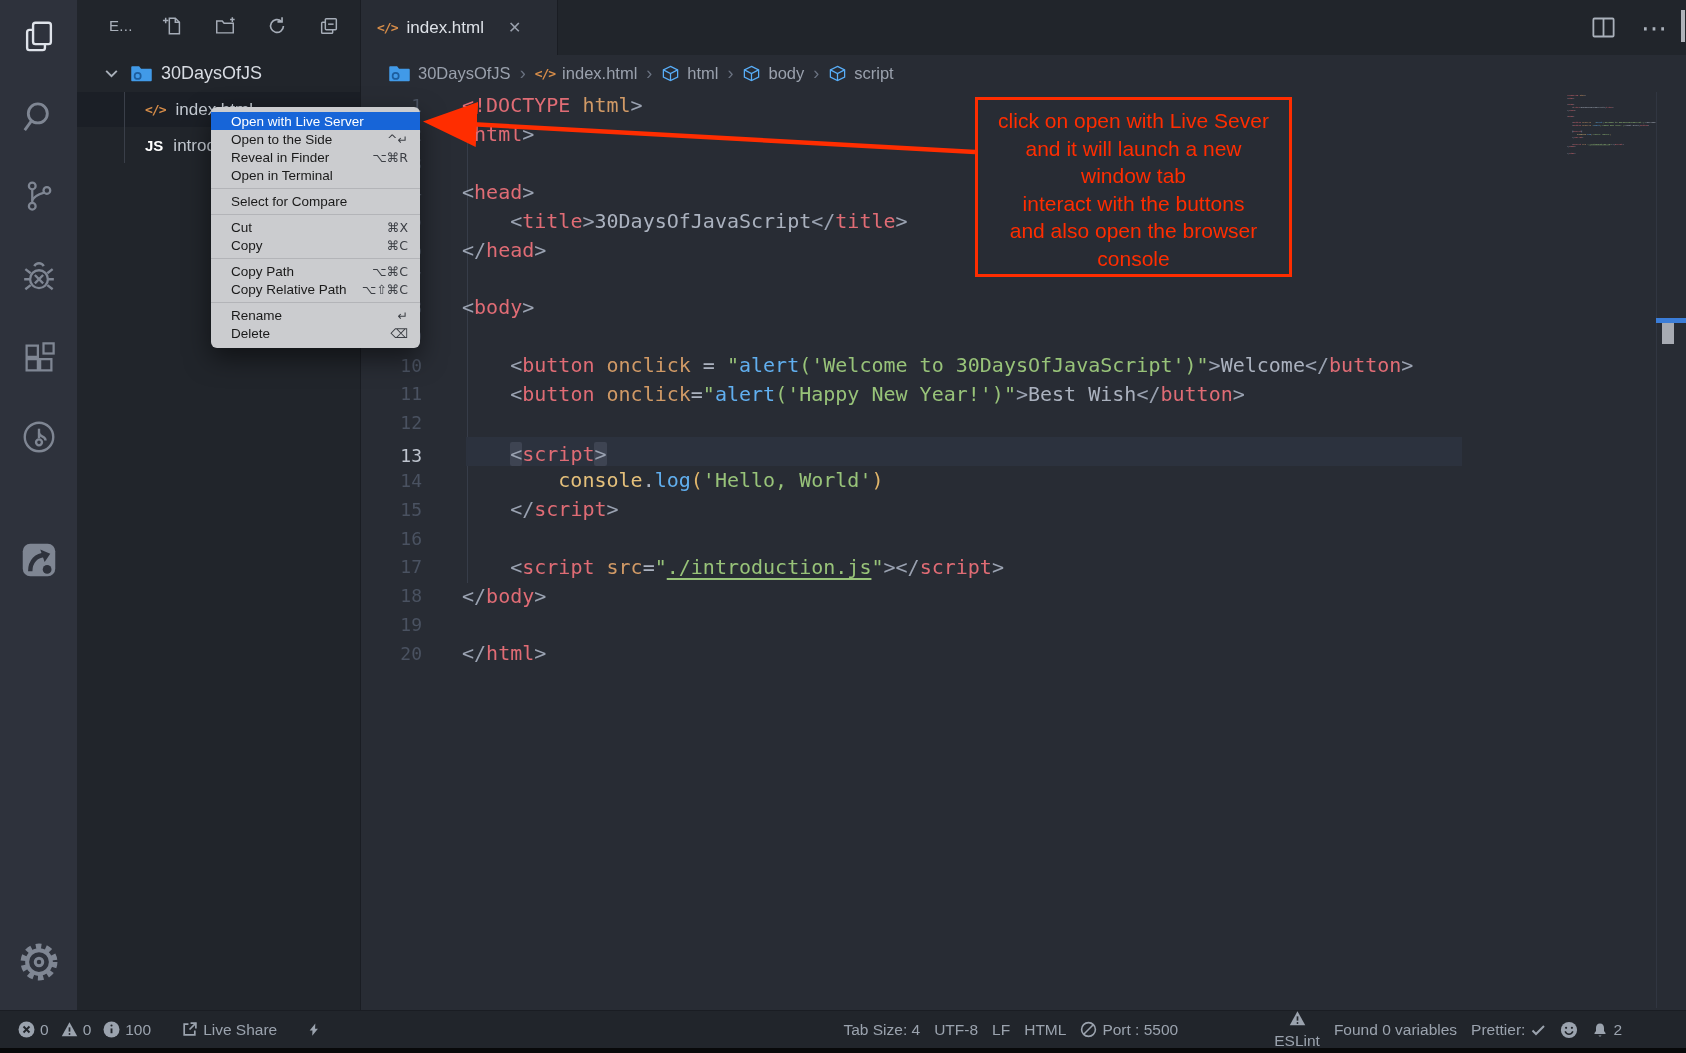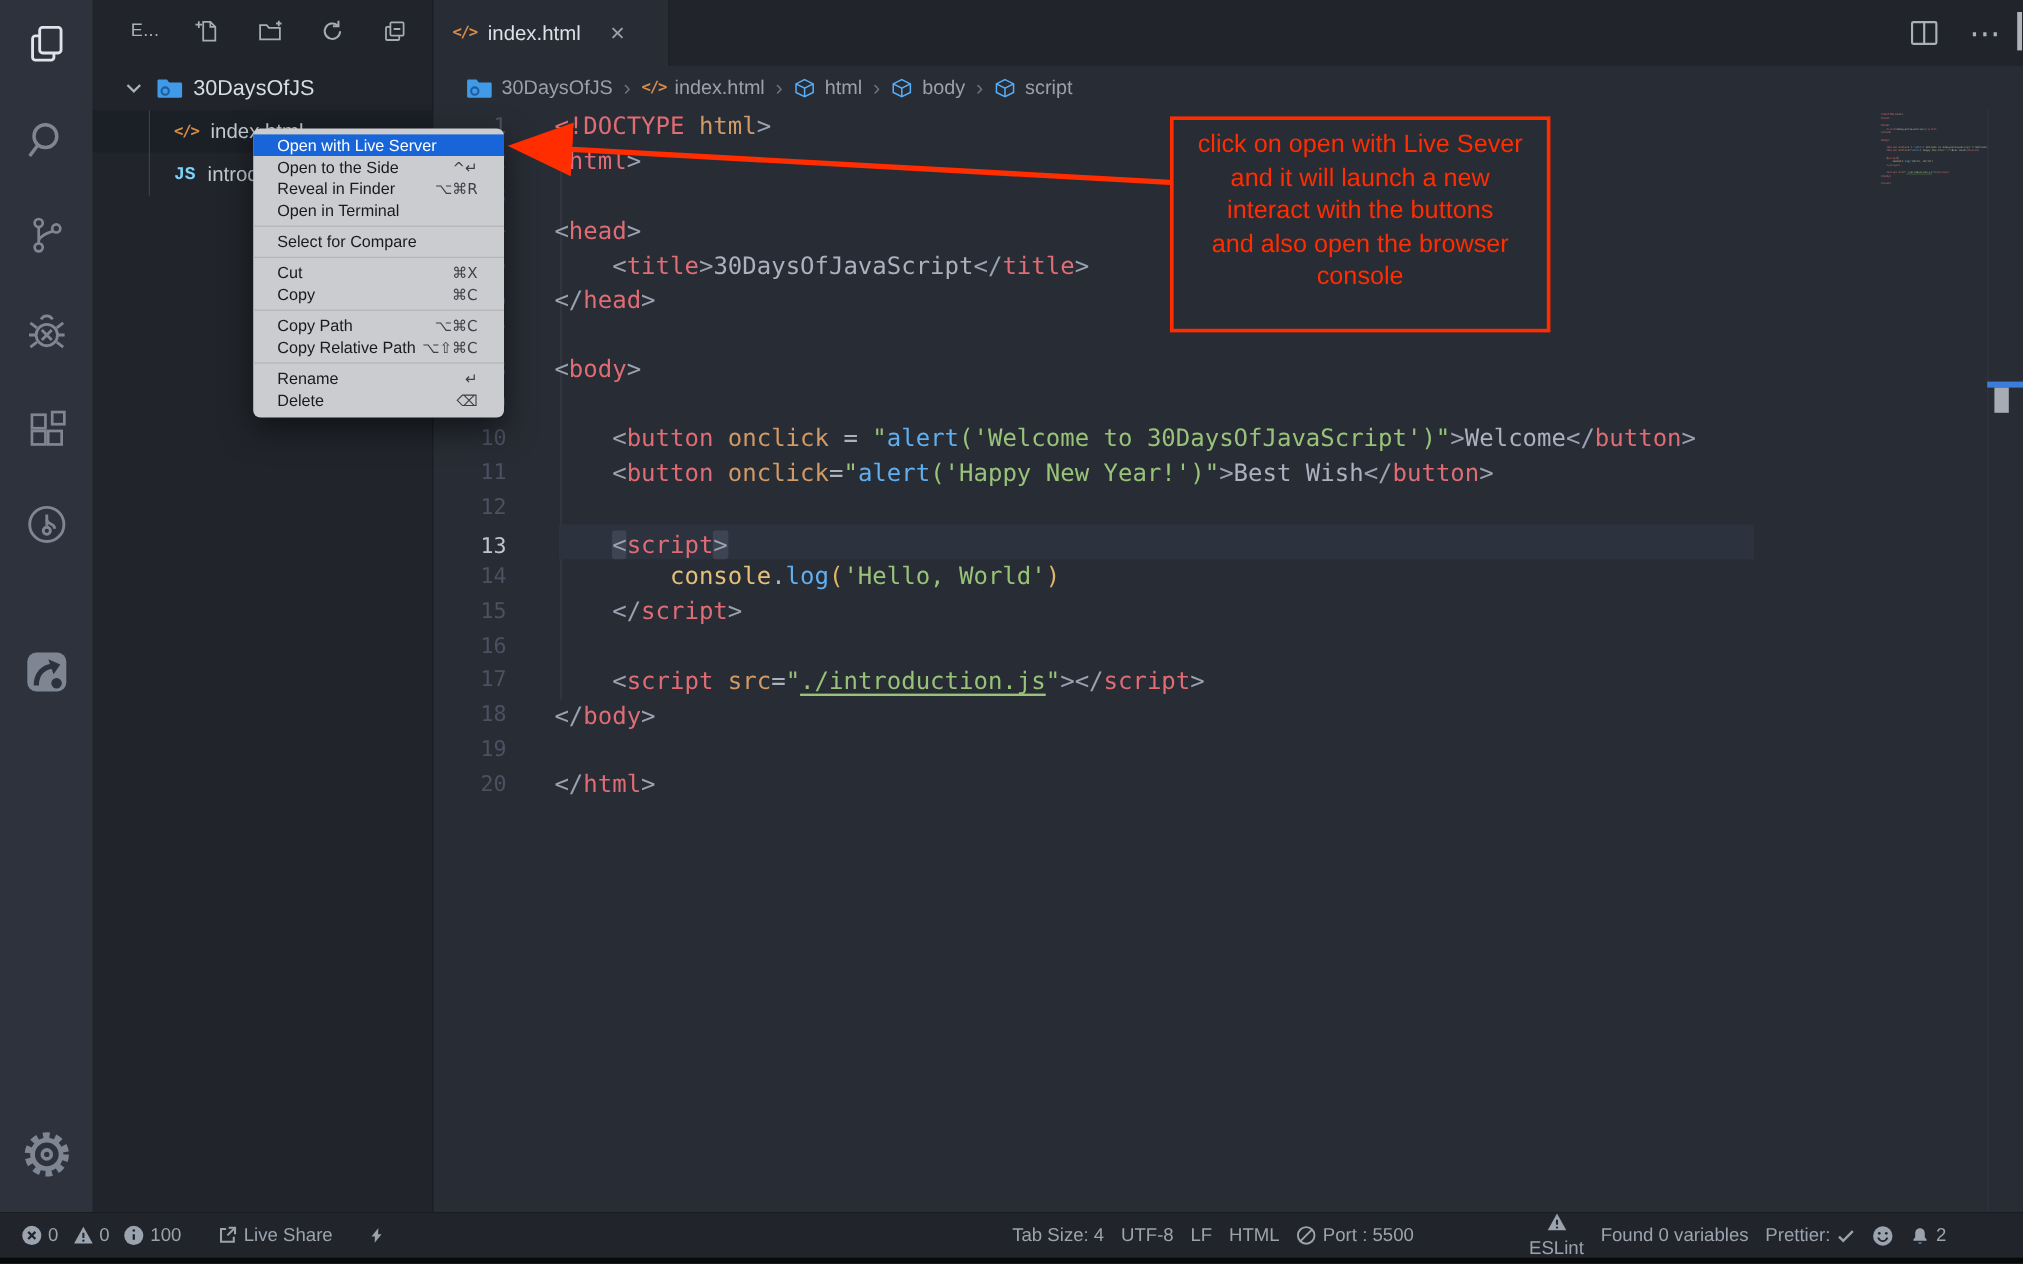--- a/index.html
+++ b/index.html
@@ -15,21 +15,21 @@
   .exp-title{position:absolute;left:32px;top:5px;font-size:15px;color:#aab1bb;letter-spacing:.3px;}
   .exp-action{position:absolute;top:2px;width:24px;height:24px;color:#a6adb8;display:flex;align-items:center;justify-content:center;cursor:pointer;}
   .folder-row{position:absolute;left:0;top:57px;width:100%;height:32px;display:flex;align-items:center;color:#d6dbe2;}
   .folder-row .chev{margin-left:26px;color:#aab1bb;display:flex;}
   .folder-row .ficon{margin-left:10px;display:flex;}
   .folder-row .flabel{margin-left:8px;font-size:18px;font-weight:500;color:#d8dce3;}
   .file-row{position:absolute;left:0;width:100%;height:35px;display:flex;align-items:center;}
   .file-row.selected{background:#1b1f26;}
   .file-row .flabel{margin-left:10px;font-size:17px;color:#c3c9d1;}
   .glyph-html{color:#d78d49;font-family:"DejaVu Sans Mono",monospace;font-weight:bold;font-size:13px;letter-spacing:-1px;}
-  .glyph-js{color:#7dd3fc;font-family:Liberation Mono, monospace;font-weight:bold;font-size:15px;}
+  .glyph-js{color:#ffffff;font-family:Liberation Sans, sans-serif;font-weight:bold;font-size:15px;}
   .exp-guide{position:absolute;left:47px;top:92px;width:1px;height:71px;background:#3a3f49;}
   
   .tabbar{position:absolute;left:360px;top:0;right:0;height:55px;background:#21252b;}
   .tab{position:absolute;left:0;top:0;width:197px;height:55px;background:#282c34;display:flex;align-items:center;border-right:1px solid #1a1d23;cursor:pointer;}
   .tab .ticon{margin-left:17px;}
   .tab .tlabel{margin-left:9px;font-size:17px;color:#dde1e7;}
   .tab .tclose{margin-left:24px;font-size:16px;color:#9aa1ad;cursor:pointer;}
   .editor-actions{position:absolute;right:18px;top:0;height:55px;display:flex;align-items:center;gap:24px;color:#aab1bb;}
   .ea-more{font-size:26px;line-height:10px;letter-spacing:1px;cursor:pointer;}
   
@@ -52,21 +52,21 @@
   .minimap{position:absolute;left:1567px;top:94px;width:89px;height:170px;overflow:hidden;z-index:2;}
   .minimap-inner{transform:scale(0.105);transform-origin:0 0;width:1200px;}
   .mrow{height:28.85px;white-space:pre;font-family:"DejaVu Sans Mono",monospace;font-size:20px;}
   .ruler-border{position:absolute;left:1656px;top:92px;width:1px;height:916px;background:#313641;}
   .ruler-blue{position:absolute;left:1656px;top:318px;width:30px;height:5px;background:#3b7dd8;z-index:3;}
   .ruler-handle{position:absolute;left:1662px;top:323px;width:12px;height:21px;background:#a7abb3;z-index:3;}
   .top-sliver{position:absolute;left:1681px;top:10px;width:4px;height:32px;background:#c9ccd2;opacity:.85;z-index:3;}
   
   .menu{position:absolute;left:211px;top:107px;width:209px;background:#cbcccf;border-radius:6px;
         box-shadow:0 10px 26px rgba(0,0,0,.5);padding:5px 0 6px;z-index:55;font-size:13.5px;color:#1a1a1a;}
-  .menu-item{height:18px;display:flex;align-items:center;justify-content:space-between;padding:0 22px 0 20px;cursor:pointer;}
+  .menu-item{height:18px;display:flex;align-items:center;justify-content:space-between;padding:0 12px 0 20px;cursor:pointer;}
   .menu-item.hi{background:#1765d8;color:#fff;}
   .mi-short{color:#3c3f45;font-family:"DejaVu Sans",sans-serif;font-size:12.5px;}
   .menu-item.hi .mi-short{color:#fff;}
   .menu-sep{height:1px;background:#b3b4b8;margin:3.5px 0;}
   
   .annotation{position:absolute;left:975px;top:97px;width:317px;height:180px;border:3px solid #ff2d00;
               color:#ff2d00;text-align:center;font-size:21px;line-height:27.5px;padding-top:7px;z-index:30;box-sizing:border-box;}
   .arrow-layer{position:absolute;left:0;top:0;width:1686px;height:1053px;z-index:60;pointer-events:none;}
   
   .statusbar{position:absolute;left:0;top:1010px;width:100%;height:38px;background:#21252b;z-index:25;
@@ -401,20 +401,21 @@
       </div>
     </div>
   <div class="ruler-border"></div>
   <div class="ruler-blue"></div>
   <div class="ruler-handle"></div>
   <div class="top-sliver"></div>
 
   <div class="annotation" id="annotation">
       <div>click on open with Live Sever</div>
       <div>and it will launch a new</div>
+      <div>window tab</div>
       <div>interact with the buttons</div>
       <div>and also open the browser</div>
       <div>console</div>
     </div>
 
   <div class="menu" id="context-menu">
       <div class="menu-item hi">
          <span class="mi-label">Open with Live Server</span>
          <span class="mi-short"></span>
       </div>

